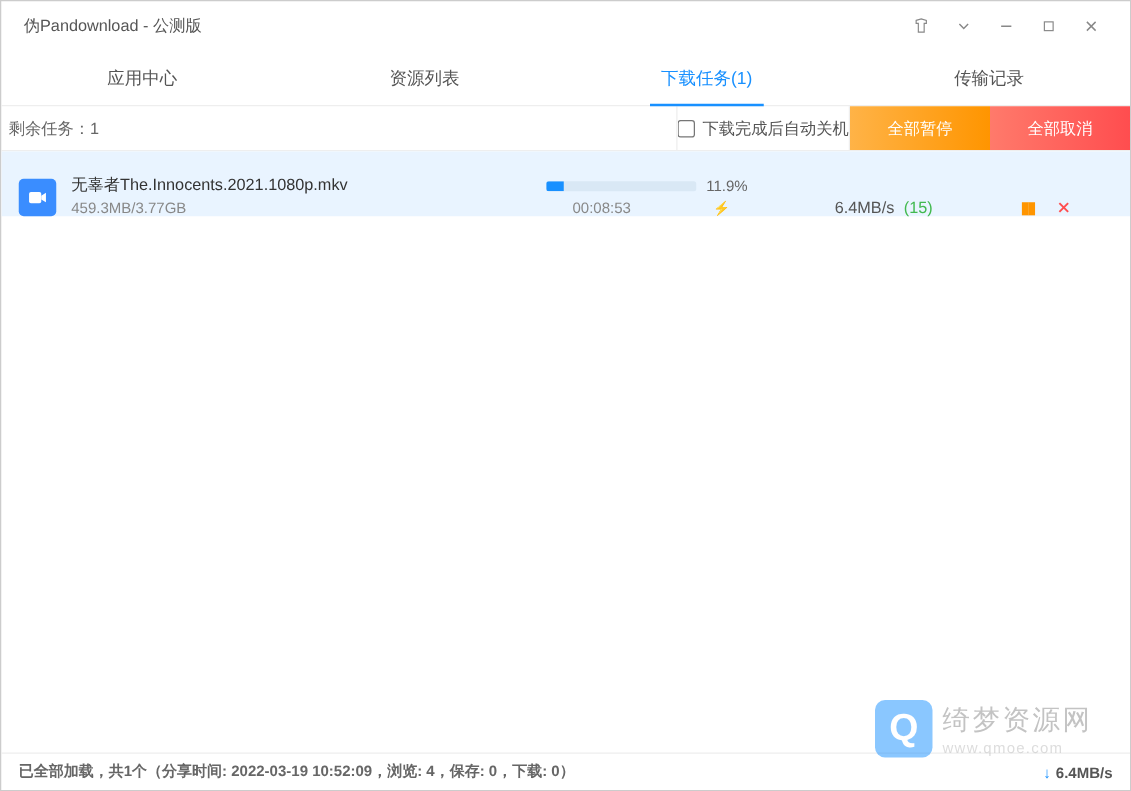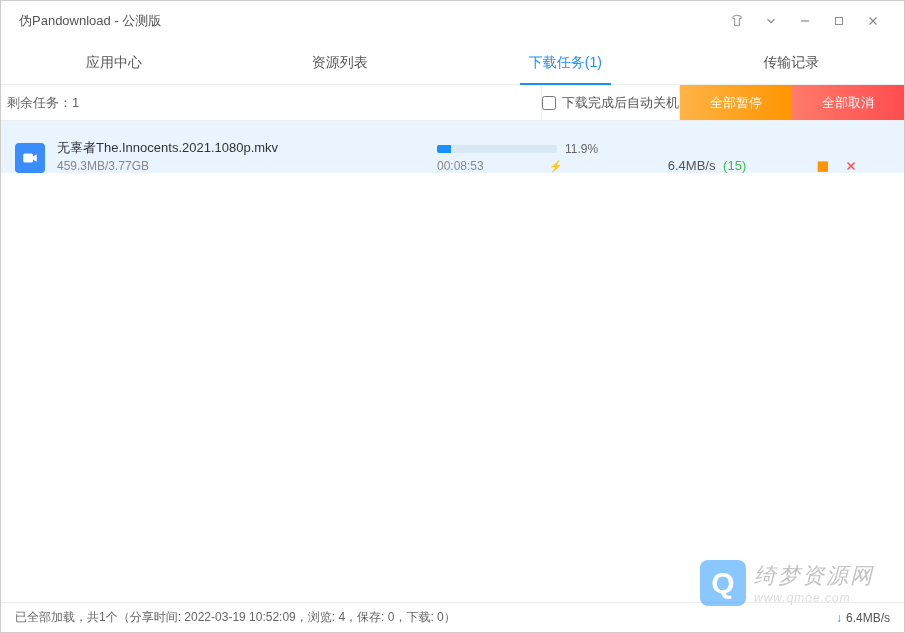--- a/index.html
+++ b/index.html
@@ -30,39 +30,39 @@
     .row-icon { width: 30px; height: 30px; background: #3a8dff; border-radius: 4px; display: flex; align-items: center; justify-content: center; margin-right: 12px; }
     .row-icon svg { width: 18px; height: 18px; fill: #fff; }
     .row-info { flex: 0 0 380px; display: flex; flex-direction: column; justify-content: center; }
     .row-name { color: #3a6; color: #333; font-size: 13px; }
     .row-size { color: #888; font-size: 12px; margin-top: 2px; }
     .row-progress { flex: 0 0 200px; display: flex; flex-direction: column; justify-content: center; }
     .prog-top { display: flex; align-items: center; gap: 8px; }
     .prog-bar { width: 120px; height: 8px; background: #d9e8f5; border-radius: 2px; overflow: hidden; }
     .prog-fill { height: 100%; background: #1890ff; }
     .prog-pct { font-size: 12px; color: #666; }
-    .prog-bottom { display: flex; align-items: center; gap: 6px; margin-top: 3px; }
+    .prog-bottom { display: flex; align-items: center; gap: 6px; margin-top: 3px; margin-left: 21px; }
     .prog-time { font-size: 12px; color: #888; }
     .bolt { color: #ffa500; font-size: 11px; margin-left: 60px; }
     .row-speed { flex: 0 0 140px; text-align: center; font-size: 13px; }
     .speed-val { color: #555; }
     .speed-threads { color: #42b94f; margin-left: 4px; }
     .row-actions { flex: 0 0 80px; display: flex; justify-content: flex-end; gap: 18px; }
     .act { cursor: pointer; display: flex; align-items: center; }
     .act-pause { color: #ff9500; font-size: 13px; letter-spacing: -2px; font-weight: bold; }
     .act-cancel { color: #ff4d4f; }
     
-    .statusbar { height: 30px; border-top: 1px solid #eee; display: flex; align-items: center; padding: 0 14px; font-size: 12px; color: #666; }
+    .statusbar { height: 30px; border-top: 1px solid #eee; display: flex; align-items: center; padding: 0 14px; font-size: 12px; color: #666; font-weight: bold; }
     .statusbar-spacer { flex: 1; }
     .status-speed { display: flex; align-items: center; gap: 4px; color: #555; }
     .status-speed .arrow { color: #1890ff; }
     
     .watermark { position: absolute; right: 30px; bottom: 26px; opacity: 0.5; display: flex; align-items: center; gap: 8px; pointer-events: none; }
     .wm-icon { width: 46px; height: 46px; background: #1890ff; border-radius: 8px; display: flex; align-items: center; justify-content: center; color: #fff; font-size: 30px; font-weight: bold; }
-    .wm-text { display: flex; flex-direction: column; font-style: italic; }
+    .wm-text { display: flex; flex-direction: column; }
     .wm-cn { font-size: 22px; color: #888; letter-spacing: 2px; }
     .wm-en { font-size: 12px; color: #bbb; letter-spacing: 1px; }
   </style>
 </head>
 <body>
 
 <div class="titlebar">
   <div class="titlebar-title">伪Pandownload - 公测版</div>
   <div class="titlebar-spacer"></div>
   <div class="titlebar-btn">

